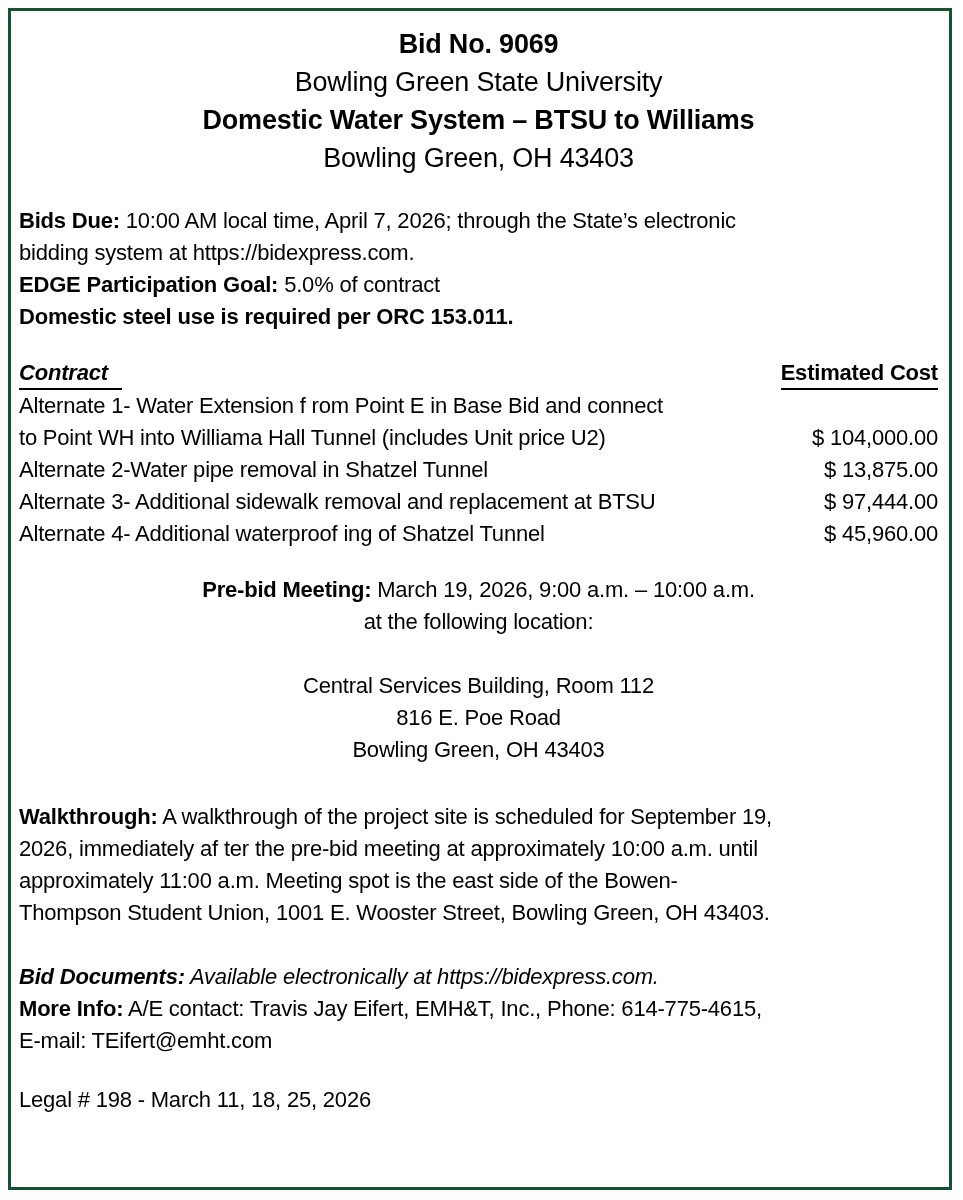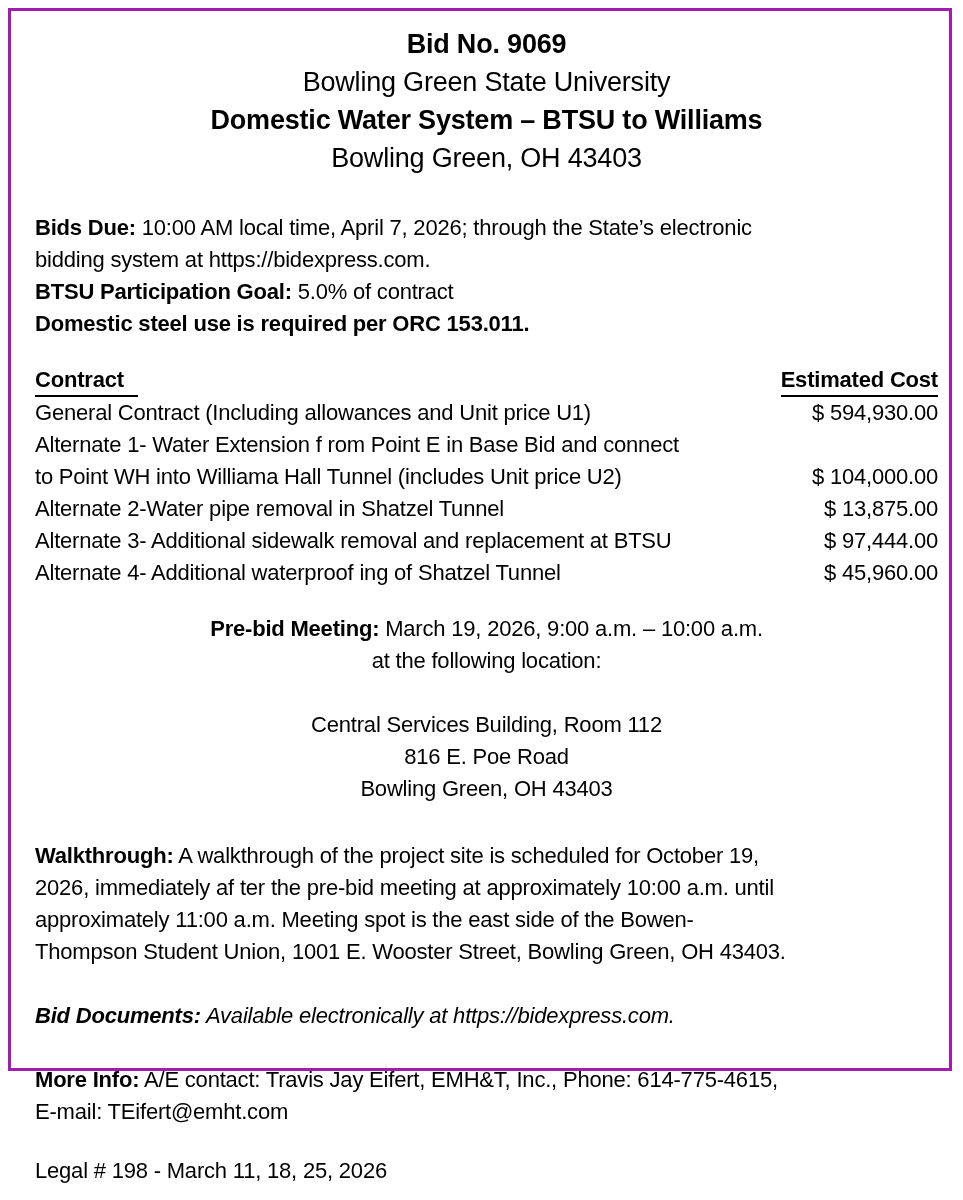--- a/index.html
+++ b/index.html
@@ -10,88 +10,84 @@
     position: relative;
     font-family: "Liberation Sans", sans-serif;
     color: #000000;
     overflow: hidden;
   }
   .doc {
     position: absolute;
     left: 8px;
     top: 8px;
     width: 944px;
-    height: 1063px;
-    border: 3px solid #a21caf;
+    height: 1182px;
+    border: 3px solid #14532d;
     background: #ffffff;
-    padding: 14px 11px 0 24px;
+    padding: 14px 11px 0 8px;
     letter-spacing: -0.2px;
   }
   .center { text-align: center; }
   .bold { font-weight: bold; }
   .hdr-line { font-size: 27px; line-height: 38px; }
   .body-line { font-size: 22px; line-height: 32px; }
 
-  .sec-intro       { margin-top: 35px; }
+  .sec-intro       { margin-top: 28px; }
   .sec-table       { margin-top: 25px; }
   .sec-prebid      { margin-top: 24px; }
   .sec-walkthrough { margin-top: 35px; }
   .sec-biddocs     { margin-top: 32px; font-style: italic; }
-  .sec-moreinfo    { margin-top: 32px; }
+  .sec-moreinfo    { }
   .sec-legal       { margin-top: 27px; }
 
   .trow {
     display: flex;
     justify-content: space-between;
     align-items: flex-end;
   }
   .tdesc { flex: 1 1 auto; }
   .tcost {
     flex: 0 0 auto;
     text-align: center;
     white-space: nowrap;
   }
   .th-underline {
     display: inline-block;
     font-weight: bold;
     font-size: 22px;
     line-height: 30px;
     border-bottom: 2px solid #000000;
   }
-  .th-contract { padding-right: 14px; }
+  .th-contract { padding-right: 14px; font-style: italic; }
 
   .blank-after { margin-bottom: 32px; }
 </style>
 </head>
 <body>
 
 <div class="doc">
 
   <div class="center">
     <div class="hdr-line bold">Bid No. 9069</div>
     <div class="hdr-line">Bowling Green State University</div>
     <div class="hdr-line bold">Domestic Water System – BTSU to Williams</div>
     <div class="hdr-line">Bowling Green, OH 43403</div>
   </div>
 
   <div class="sec-intro">
     <div class="body-line"><span class="bold">Bids Due:</span><span> 10:00 AM local time, April 7, 2026; through the State’s electronic</span></div>
     <div class="body-line">bidding system at https://bidexpress.com.</div>
-    <div class="body-line"><span class="bold">BTSU Participation Goal:</span><span> 5.0% of contract</span></div>
+    <div class="body-line"><span class="bold">EDGE Participation Goal:</span><span> 5.0% of contract</span></div>
     <div class="body-line bold">Domestic steel use is required per ORC 153.011.</div>
   </div>
 
   <div class="sec-table">
     <div class="trow">
       <div class="tdesc"><span class="th-underline th-contract">Contract</span></div>
       <div class="tcost"><span class="th-underline">Estimated Cost</span></div>
-    </div>
-    <div class="trow">
-      <div class="tdesc body-line">General Contract (Including allowances and Unit price U1)</div>
-      <div class="tcost body-line">$ 594,930.00</div>
     </div>
     <div class="trow">
       <div class="tdesc">
         <div class="body-line">Alternate 1- Water Extension f rom Point E in Base Bid and connect</div>
         <div class="body-line">to Point WH into Williama Hall Tunnel (includes Unit price U2)</div>
       </div>
       <div class="tcost body-line">$ 104,000.00</div>
     </div>
     <div class="trow">
       <div class="tdesc body-line">Alternate 2-Water pipe removal in Shatzel Tunnel</div>
@@ -109,21 +105,21 @@
 
   <div class="sec-prebid center">
     <div class="body-line"><span class="bold">Pre-bid Meeting:</span><span> March 19, 2026, 9:00 a.m. – 10:00 a.m.</span></div>
     <div class="body-line blank-after">at the following location:</div>
     <div class="body-line">Central Services Building, Room 112</div>
     <div class="body-line">816 E. Poe Road</div>
     <div class="body-line">Bowling Green, OH 43403</div>
   </div>
 
   <div class="sec-walkthrough">
-    <div class="body-line"><span class="bold">Walkthrough:</span><span> A walkthrough of the project site is scheduled for October 19,</span></div>
+    <div class="body-line"><span class="bold">Walkthrough:</span><span> A walkthrough of the project site is scheduled for September 19,</span></div>
     <div class="body-line">2026, immediately af ter the pre-bid meeting at approximately 10:00 a.m. until</div>
     <div class="body-line">approximately 11:00 a.m. Meeting spot is the east side of the Bowen-</div>
     <div class="body-line">Thompson Student Union, 1001 E. Wooster Street, Bowling Green, OH 43403.</div>
   </div>
 
   <div class="sec-biddocs">
     <div class="body-line"><span class="bold">Bid Documents:</span><span> Available electronically at https://bidexpress.com.</span></div>
   </div>
 
   <div class="sec-moreinfo">

